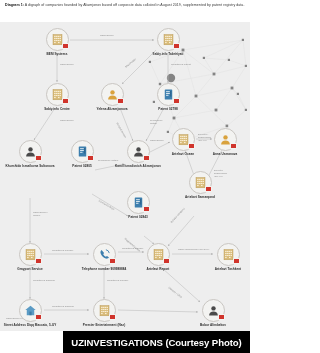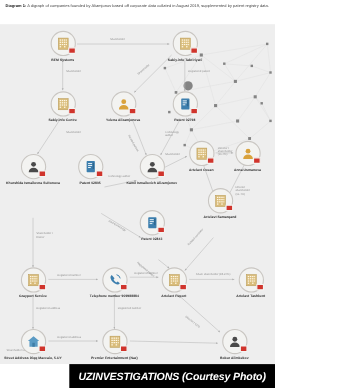--- a/index.html
+++ b/index.html
@@ -75,21 +75,20 @@
   
   .wm{
     position:absolute;left:63px;top:331px;
     width:187px;height:22px;
     background:#000000;
     color:#ffffff;
     font-size:9.6px;font-weight:bold;
     display:flex;align-items:center;justify-content:center;
     letter-spacing:-.1px;
     z-index:20;
-    font-style:italic;
   }
   .wmfill{
     position:absolute;left:0;top:331px;width:63px;height:22px;
     background:#ffffff;z-index:19;
   }
 </style>
 </head>
 <body>
 
 <div class="caption">

